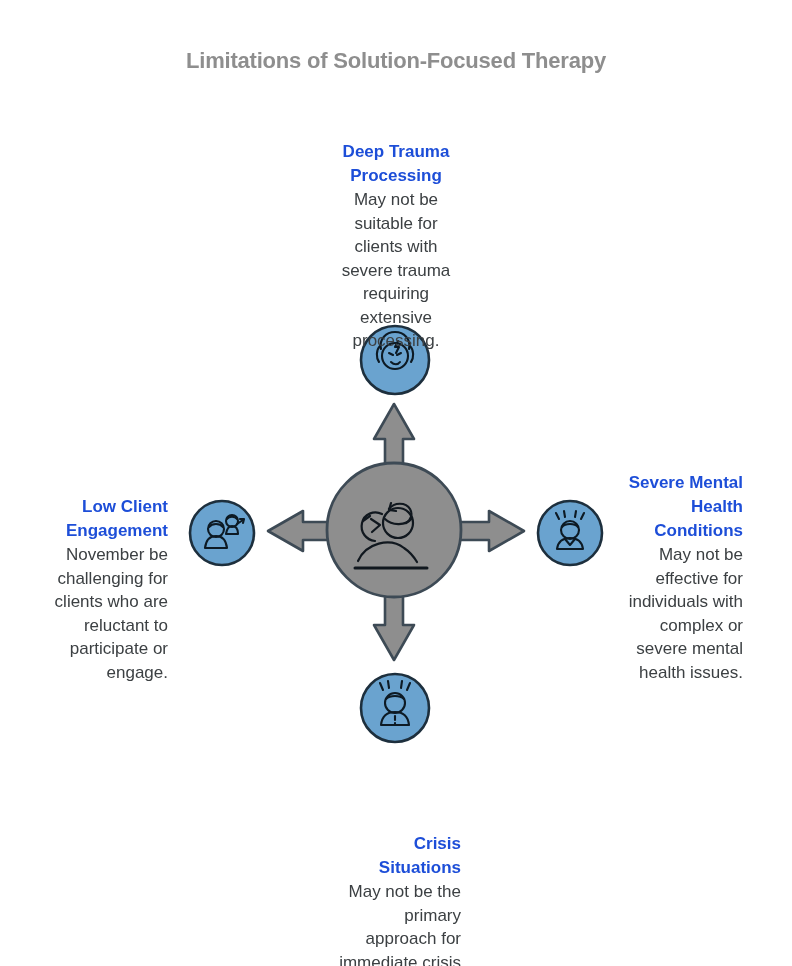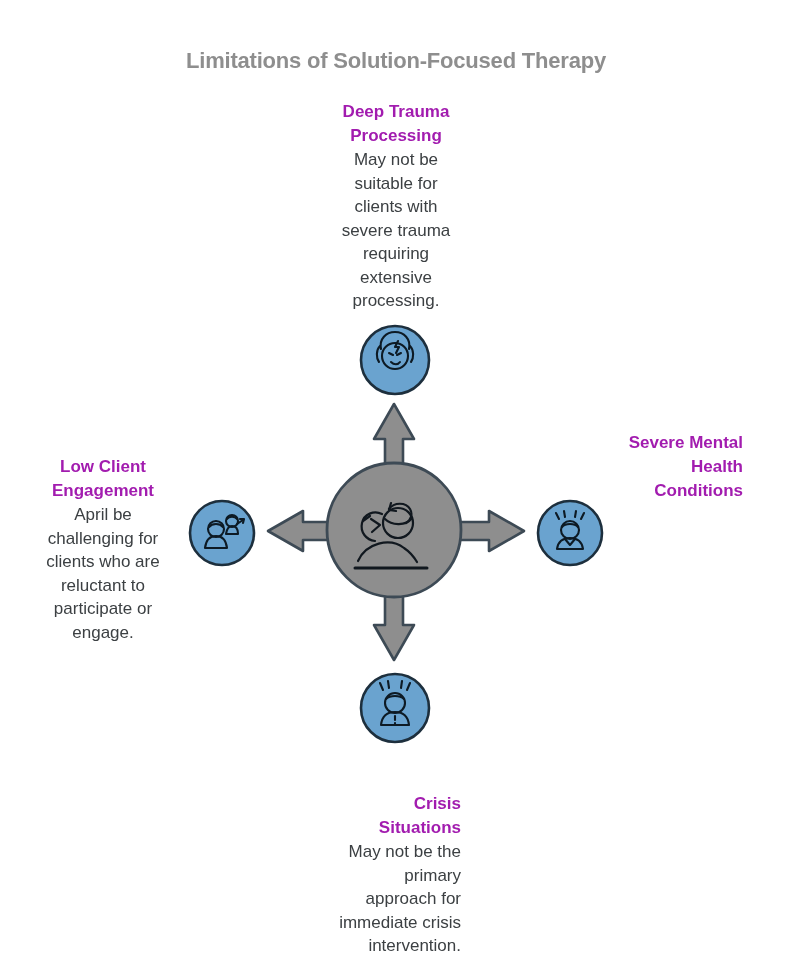--- a/index.html
+++ b/index.html
@@ -31,36 +31,37 @@
     color: #8e8e8e;
     letter-spacing: -0.2px;
   }
 
   
   .node-text { position: absolute; }
 
   .node-heading {
     font-size: 17px;
     font-weight: bold;
-    color: #a21caf;
+    color: #1d4ed8;
     line-height: 1.42;
+    margin-top: 40px;
   }
 
   .node-body {
     font-size: 17px;
     color: #3c4043;
     line-height: 1.38;
   }
 
   
   #text-top    { top: 100px;  left: 331px; width: 130px; text-align: center; }
   
   #text-bottom { top: 792px;  left: 331px; width: 130px; text-align: right; }
   
-  #text-left   { top: 455px;  left: 38px;  width: 130px; text-align: center; }
+  #text-left   { top: 455px;  left: 38px;  width: 130px; text-align: right; }
   
   #text-right  { top: 431px;  left: 625px; width: 118px; text-align: right; }
 
   
   #diagram {
     position: absolute;
     top: 0;
     left: 0;
     width: 792px;
     height: 966px;
@@ -248,25 +249,26 @@
 
   </svg>
 
   <div class="node-text" id="text-top">
     <div class="node-heading">Deep Trauma Processing</div>
     <div class="node-body">May not be suitable for clients with severe trauma requiring extensive processing.</div>
   </div>
 
   <div class="node-text" id="text-right">
     <div class="node-heading">Severe Mental Health Conditions</div>
+    <div class="node-body">May not be effective for individuals with complex or severe mental health issues.</div>
   </div>
 
   <div class="node-text" id="text-bottom">
     <div class="node-heading">Crisis Situations</div>
     <div class="node-body">May not be the primary approach for immediate crisis intervention.</div>
   </div>
 
   <div class="node-text" id="text-left">
     <div class="node-heading">Low Client Engagement</div>
-    <div class="node-body">April be challenging for clients who are reluctant to participate or engage.</div>
+    <div class="node-body">November be challenging for clients who are reluctant to participate or engage.</div>
   </div>
 
 </div>
 
 </body></html>

